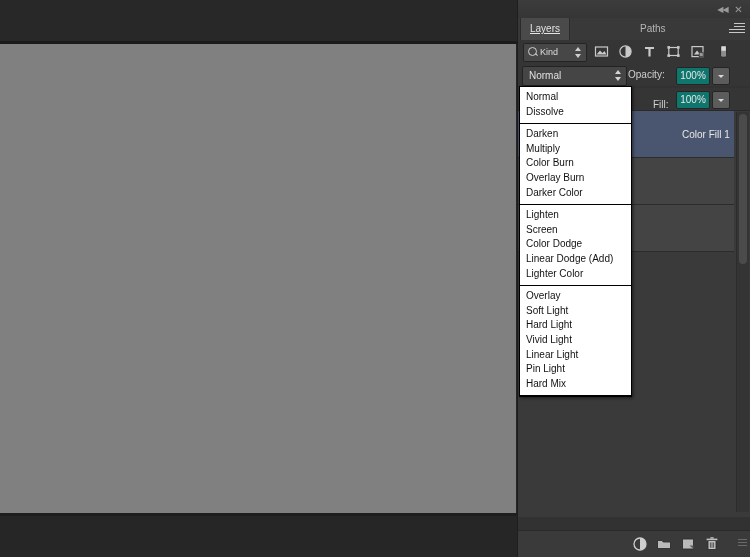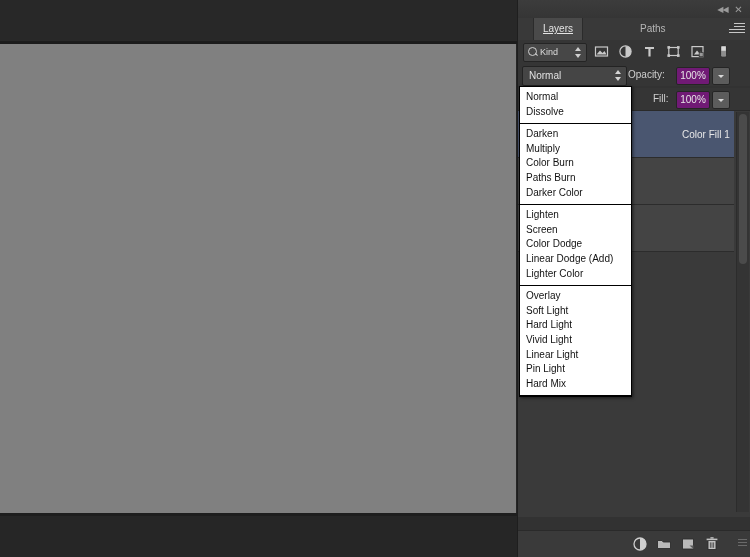--- a/index.html
+++ b/index.html
@@ -121,21 +121,21 @@
     cursor: pointer;
     user-select: none;
     box-sizing: border-box;
   }
   .tab.active {
     background: #4a4a4a;
     color: #e4e4e4;
     border-right: 1px solid #2b2b2b;
     border-left: 1px solid #2b2b2b;
   }
-  #tab-0 { left: 15px; text-decoration: underline; }
+  #tab-0 { left: 2px; text-decoration: underline; }
   #tab-1 { left: 56px; margin-top: 27px; }
   #tab-2 { left: 113px; }
   #panel-menu-icon {
     position: absolute;
     right: 6px;
     top: 5px;
     width: 16px;
     height: 12px;
     cursor: pointer;
   }
@@ -260,21 +260,21 @@
   .val-label {
     position: absolute;
     font-size: 10px;
     color: #d0d0d0;
     line-height: 18px;
     height: 18px;
   }
   .val-box {
     position: absolute;
     height: 16px;
-    background: #701a75;
+    background: #0f766e;
     border: 1px solid #252525;
     border-radius: 2px;
     font-size: 10px;
     color: #e6e6e6;
     line-height: 16px;
     text-align: center;
     cursor: text;
   }
   .val-arrow {
     position: absolute;
@@ -296,21 +296,21 @@
   #lbl-opacity { left: 110px; top: 2px; }
   #box-opacity { left: 158px; top: 3px; width: 32px; }
   #arr-opacity { left: 194px; top: 3px; }
 
   #fill-row {
     position: absolute;
     left: 0; top: 88px;
     width: 233px; height: 22px;
     background: #353535;
   }
-  #lbl-fill { left: 135px; top: 2px; text-align: center; }
+  #lbl-fill { left: 135px; top: 8px; text-align: center; }
   #box-fill { left: 158px; top: 3px; width: 32px; }
   #arr-fill { left: 194px; top: 3px; }
 
   
   #layer-list {
     position: absolute;
     left: 0; top: 110px;
     width: 233px;
     height: 406px;
     background: #3a3a3a;
@@ -594,21 +594,21 @@
 
     <div id="blend-dropdown">
         <div class="dd-group">
           <div class="dd-item">Normal</div>
           <div class="dd-item">Dissolve</div>
         </div>
         <div class="dd-group">
           <div class="dd-item">Darken</div>
           <div class="dd-item">Multiply</div>
           <div class="dd-item">Color Burn</div>
-          <div class="dd-item">Paths Burn</div>
+          <div class="dd-item">Overlay Burn</div>
           <div class="dd-item">Darker Color</div>
         </div>
         <div class="dd-group">
           <div class="dd-item">Lighten</div>
           <div class="dd-item">Screen</div>
           <div class="dd-item">Color Dodge</div>
           <div class="dd-item">Linear Dodge (Add)</div>
           <div class="dd-item">Lighter Color</div>
         </div>
         <div class="dd-group">

